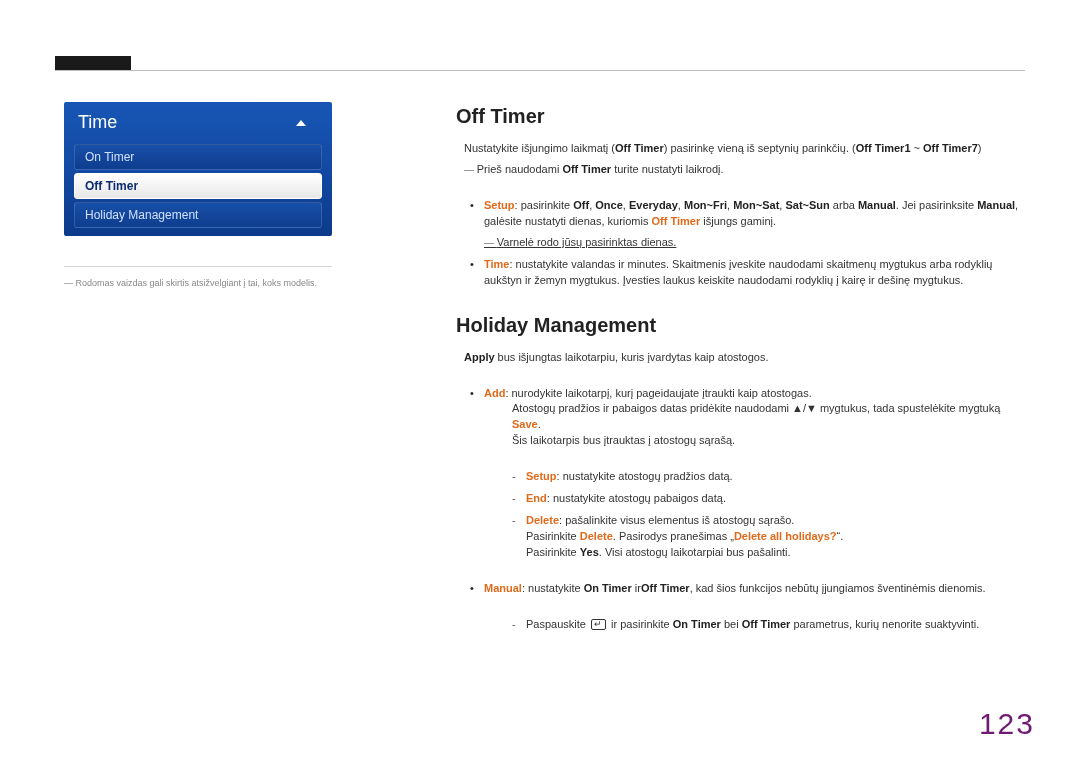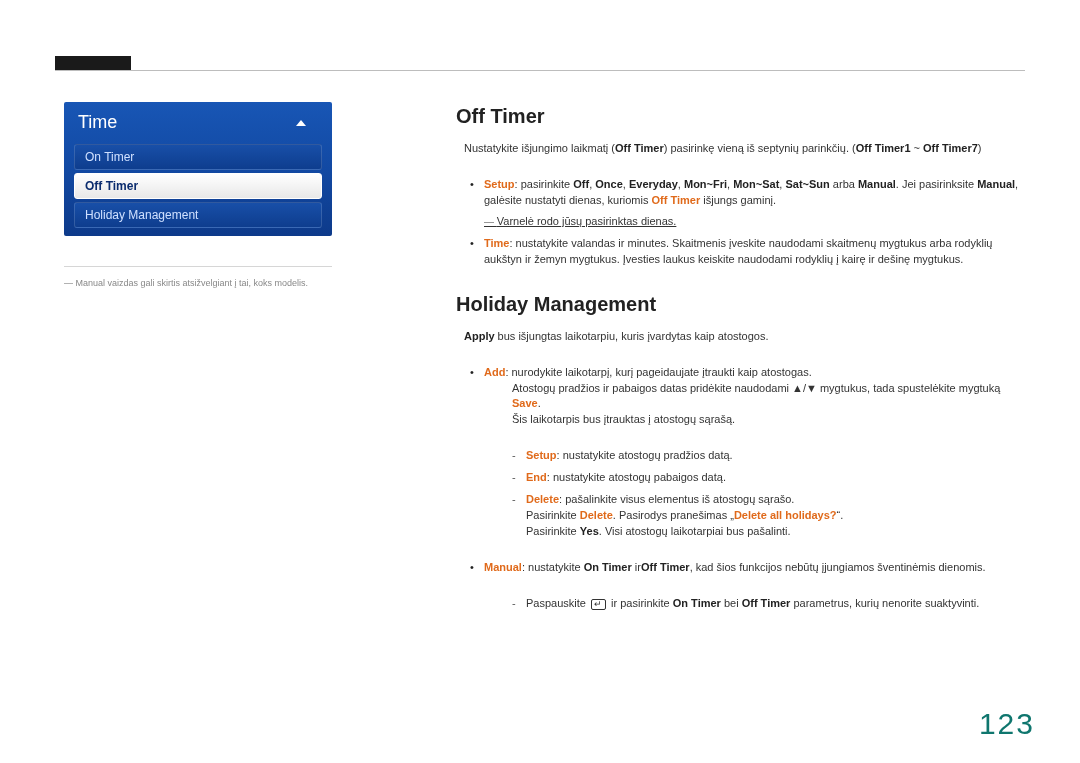--- a/index.html
+++ b/index.html
@@ -25,45 +25,48 @@
 .dash::before{content:"―  "; color:#777; font-size:10px;}
 ul{ list-style:none; margin:20px 0; }
 ul>li{ position:relative; padding-left:28px; margin:6px 0; }
 ul>li::before{content:"•"; position:absolute; left:14px; color:#222; }
 ul ul>li{ padding-left:42px; }
 ul ul>li::before{ content:"-"; left:28px; color:#555; }
 .b{ font-weight:600; color:#222; }
 .o{ font-weight:600; color:#e06a1b; }
 .enter{ display:inline-block; width:15px; height:11px; border:1px solid #333; border-radius:2px; vertical-align:middle; position:relative; margin:0 2px; }
 .enter::after{content:"↵"; position:absolute; left:2px; top:-2px; font-size:9px;}
-.pg{ position:absolute; right:45px; bottom:22px; font-size:30px; color:#0f766e; font-weight:300; letter-spacing:2px; }
+.pg{ position:absolute; right:45px; bottom:22px; font-size:30px; color:#701a75; font-weight:300; letter-spacing:2px; }
 .sub2{ padding-left:28px; }
 </style>
 </head>
 <body>
 
 <div class="tab"></div>
 <div class="hr"></div>
 
 <div class="panel">
   <div class="ptitle">Time</div>
   <span class="arrow-up"></span>
   <div class="item dark">On Timer</div>
   <div class="item sel">Off Timer</div>
   <div class="item dark">Holiday Management</div>
   <span class="arrow-down"></span>
 </div>
 <div class="sep"></div>
-<div class="note">Manual vaizdas gali skirtis atsižvelgiant į tai, koks modelis.</div>
+<div class="note">Rodomas vaizdas gali skirtis atsižvelgiant į tai, koks modelis.</div>
 
 <div class="col">
 
   <h2>Off Timer</h2>
   <p class="p1">
     <span>Nustatykite išjungimo laikmatį (</span><span class="b">Off Timer</span><span>) pasirinkę vieną iš septynių parinkčių. (</span><span class="b">Off Timer1</span><span> ~ </span><span class="b">Off Timer7</span><span>)</span>
+  </p>
+  <p class="dash">
+    <span>Prieš naudodami </span><span class="b">Off Timer</span><span> turite nustatyti laikrodį.</span>
   </p>
   <ul>
     <li>
       <span class="o">Setup</span><span>: pasirinkite </span><span class="b">Off</span><span>, </span><span class="b">Once</span><span>, </span><span class="b">Everyday</span><span>, </span><span class="b">Mon~Fri</span><span>, </span><span class="b">Mon~Sat</span><span>, </span><span class="b">Sat~Sun</span><span> arba </span><span class="b">Manual</span><span>. Jei pasirinksite </span><span class="b">Manual</span><span>, galėsite nustatyti dienas, kuriomis </span><span class="o">Off Timer</span><span> išjungs gaminį.</span>
       <p class="dash" style="padding-left:0;text-decoration:underline;">Varnelė rodo jūsų pasirinktas dienas.</p>
     </li>
     <li>
       <span class="o">Time</span><span>: nustatykite valandas ir minutes. Skaitmenis įveskite naudodami skaitmenų mygtukus arba rodyklių aukštyn ir žemyn mygtukus. Įvesties laukus keiskite naudodami rodyklių į kairę ir dešinę mygtukus.</span>
     </li>
   </ul>

